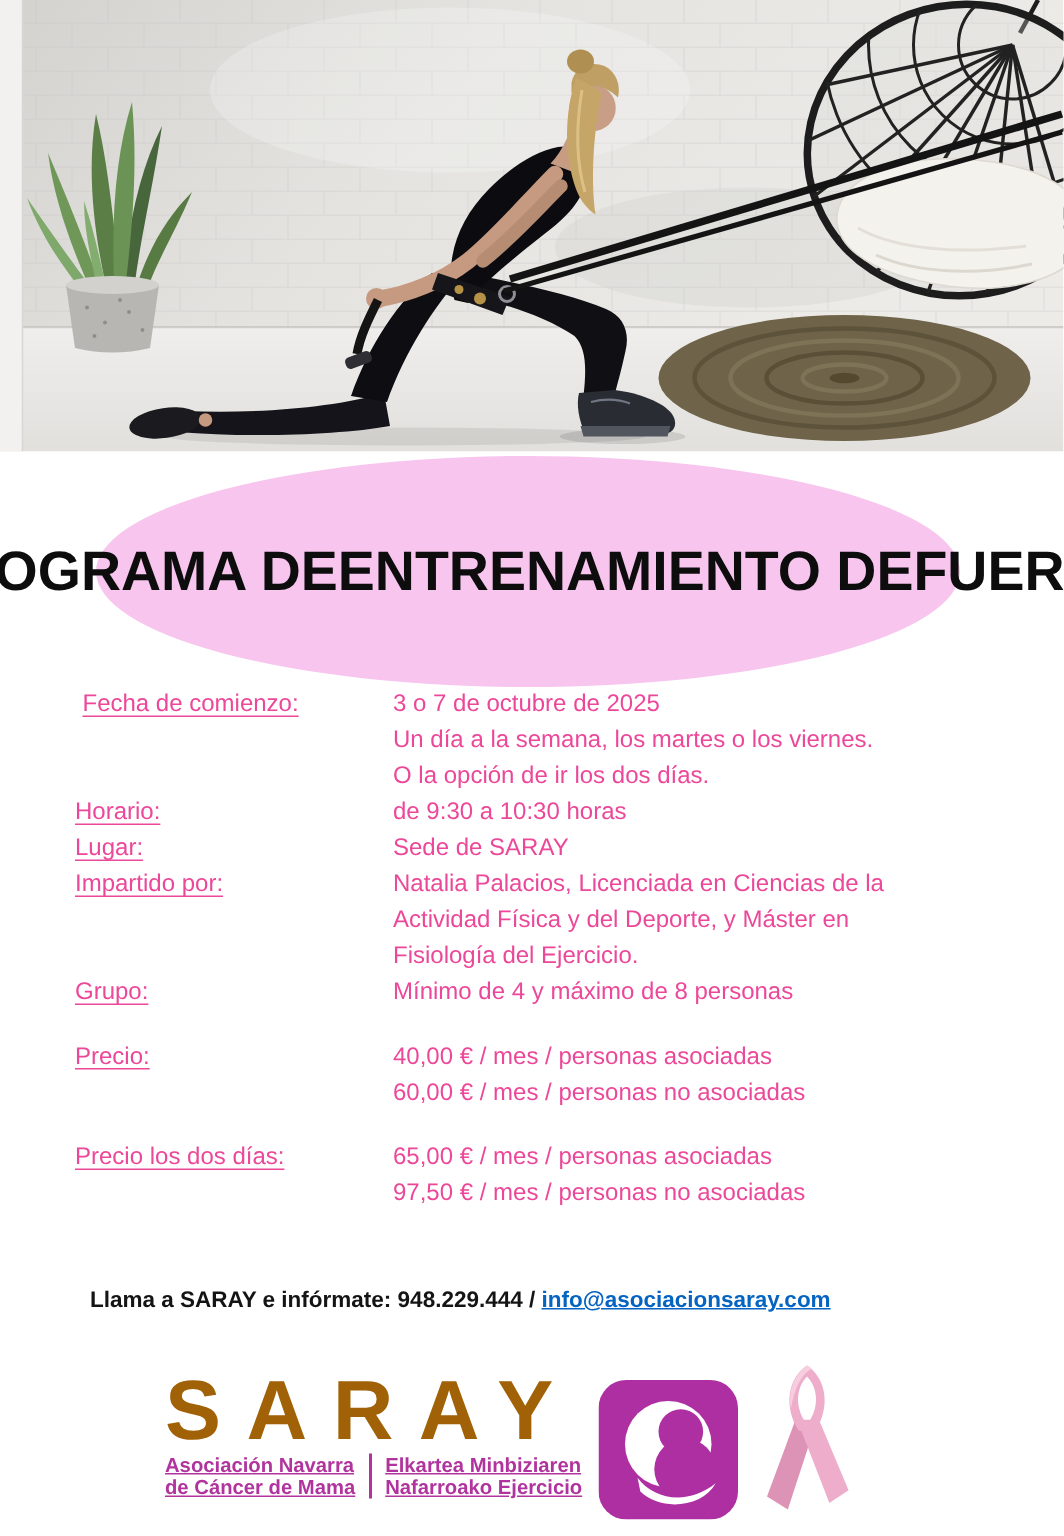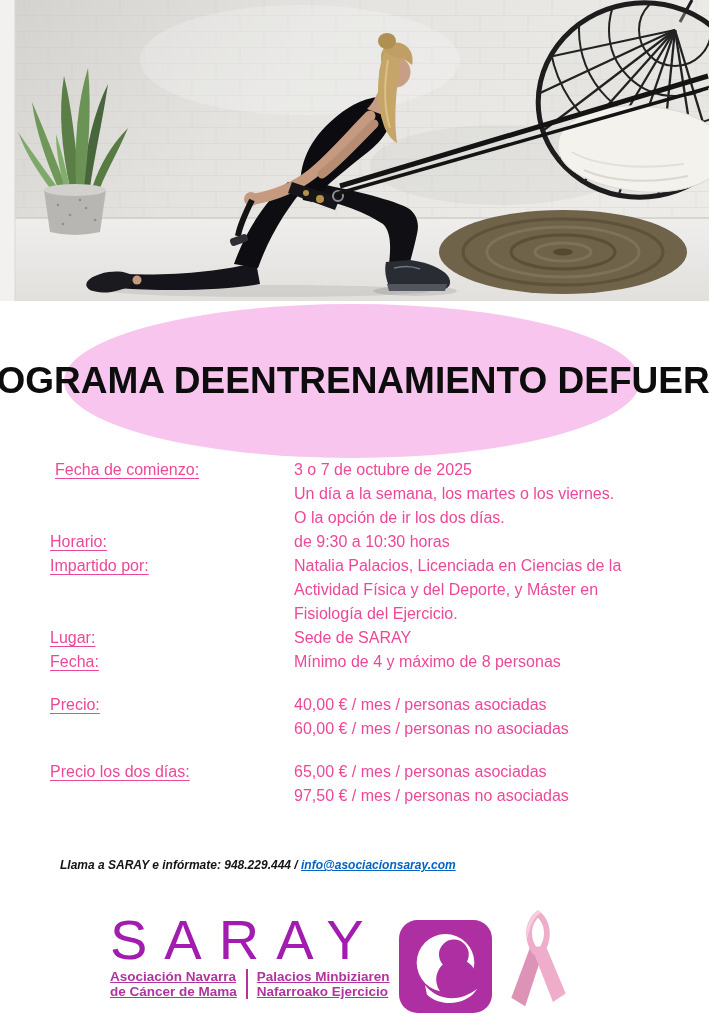--- a/index.html
+++ b/index.html
@@ -22,35 +22,35 @@
   
   .details {
     position:absolute; left:50px; top:458px; width:618px;
     color:#ec4899; font-size:16px; line-height:24px;
   }
   .drow { display:grid; grid-template-columns:212px 1fr; align-items:start; }
   .drow.sp { margin-top:19px; }
   .dlabel { white-space:nowrap; }
   .dlabel span { text-decoration:underline; text-underline-offset:3px; }
   .dlabel.indent { padding-left:5px; }
-  .dvalue div { white-space:nowrap;margin-left:32px; }
+  .dvalue div { white-space:nowrap; }
 
   
   .contact {
-    position:absolute; left:60px; top:858px; font-size:12px; font-weight:700;
-    color:#141414; white-space:nowrap;font-style:italic;
+    position:absolute; left:60px; top:858px; font-size:15px; font-weight:700;
+    color:#141414; white-space:nowrap;
   }
   .contact a { color:#0563c1; text-decoration:underline; cursor:pointer; }
 
   
   .footer { position:absolute; left:0; top:904px; width:709px; height:120px; }
   .brand { position:absolute; left:110px; top:10px; }
   .wordmark {
     font-size:56px; line-height:52px; letter-spacing:17px;
-    color:#a21caf; font-weight:400; white-space:nowrap;
+    color:#a16207; font-weight:700; white-space:nowrap;
   }
   .taglines { display:flex; margin-top:3px; color:#b1349e; font-size:13.5px; font-weight:700; line-height:15px; }
   .taglines .col { white-space:nowrap;text-decoration:underline; }
   .tg-divider { width:2px; background:#b1349e; margin:0 9px; }
   .logo-badge { position:absolute; left:399px; top:16px; width:93px; height:93px; }
   .ribbon { position:absolute; left:506px; top:2px; width:64px; height:114px; }
 </style>
 </head>
 <body>
 
@@ -212,37 +212,37 @@
   </div>
 
   <div class="drow">
     <div class="dlabel"><span>Horario:</span></div>
     <div class="dvalue">
       <div>de 9:30 a 10:30 horas</div>
     </div>
   </div>
 
   <div class="drow">
+    <div class="dlabel"><span>Lugar:</span></div>
+    <div class="dvalue">
+      <div>Sede de SARAY</div>
+    </div>
+  </div>
+
+  <div class="drow">
     <div class="dlabel"><span>Impartido por:</span></div>
     <div class="dvalue">
       <div>Natalia Palacios, Licenciada en Ciencias de la</div>
       <div>Actividad Física y del Deporte, y Máster en</div>
       <div>Fisiología del Ejercicio.</div>
     </div>
   </div>
 
   <div class="drow">
-    <div class="dlabel"><span>Lugar:</span></div>
-    <div class="dvalue">
-      <div>Sede de SARAY</div>
-    </div>
-  </div>
-
-  <div class="drow">
-    <div class="dlabel"><span>Fecha:</span></div>
+    <div class="dlabel"><span>Grupo:</span></div>
     <div class="dvalue">
       <div>Mínimo de 4 y máximo de 8 personas</div>
     </div>
   </div>
 
   <div class="drow sp">
     <div class="dlabel"><span>Precio:</span></div>
     <div class="dvalue">
       <div>40,00 € / mes / personas asociadas</div>
       <div>60,00 € / mes / personas no asociadas</div>
@@ -267,21 +267,21 @@
 
   <div class="brand">
     <div class="wordmark">SARAY</div>
     <div class="taglines">
       <div class="col">
         <div>Asociación Navarra</div>
         <div>de Cáncer de Mama</div>
       </div>
       <div class="tg-divider"></div>
       <div class="col">
-        <div>Palacios Minbiziaren</div>
+        <div>Elkartea Minbiziaren</div>
         <div>Nafarroako Ejercicio</div>
       </div>
     </div>
   </div>
 
   <div class="logo-badge">
     <svg viewBox="0 0 100 100">
       <rect x="0" y="0" width="100" height="100" rx="20" fill="#ad2fa2"></rect>
       <circle cx="50" cy="46" r="31" fill="#ffffff"></circle>
       <circle cx="59" cy="37" r="16" fill="#ad2fa2"></circle>

